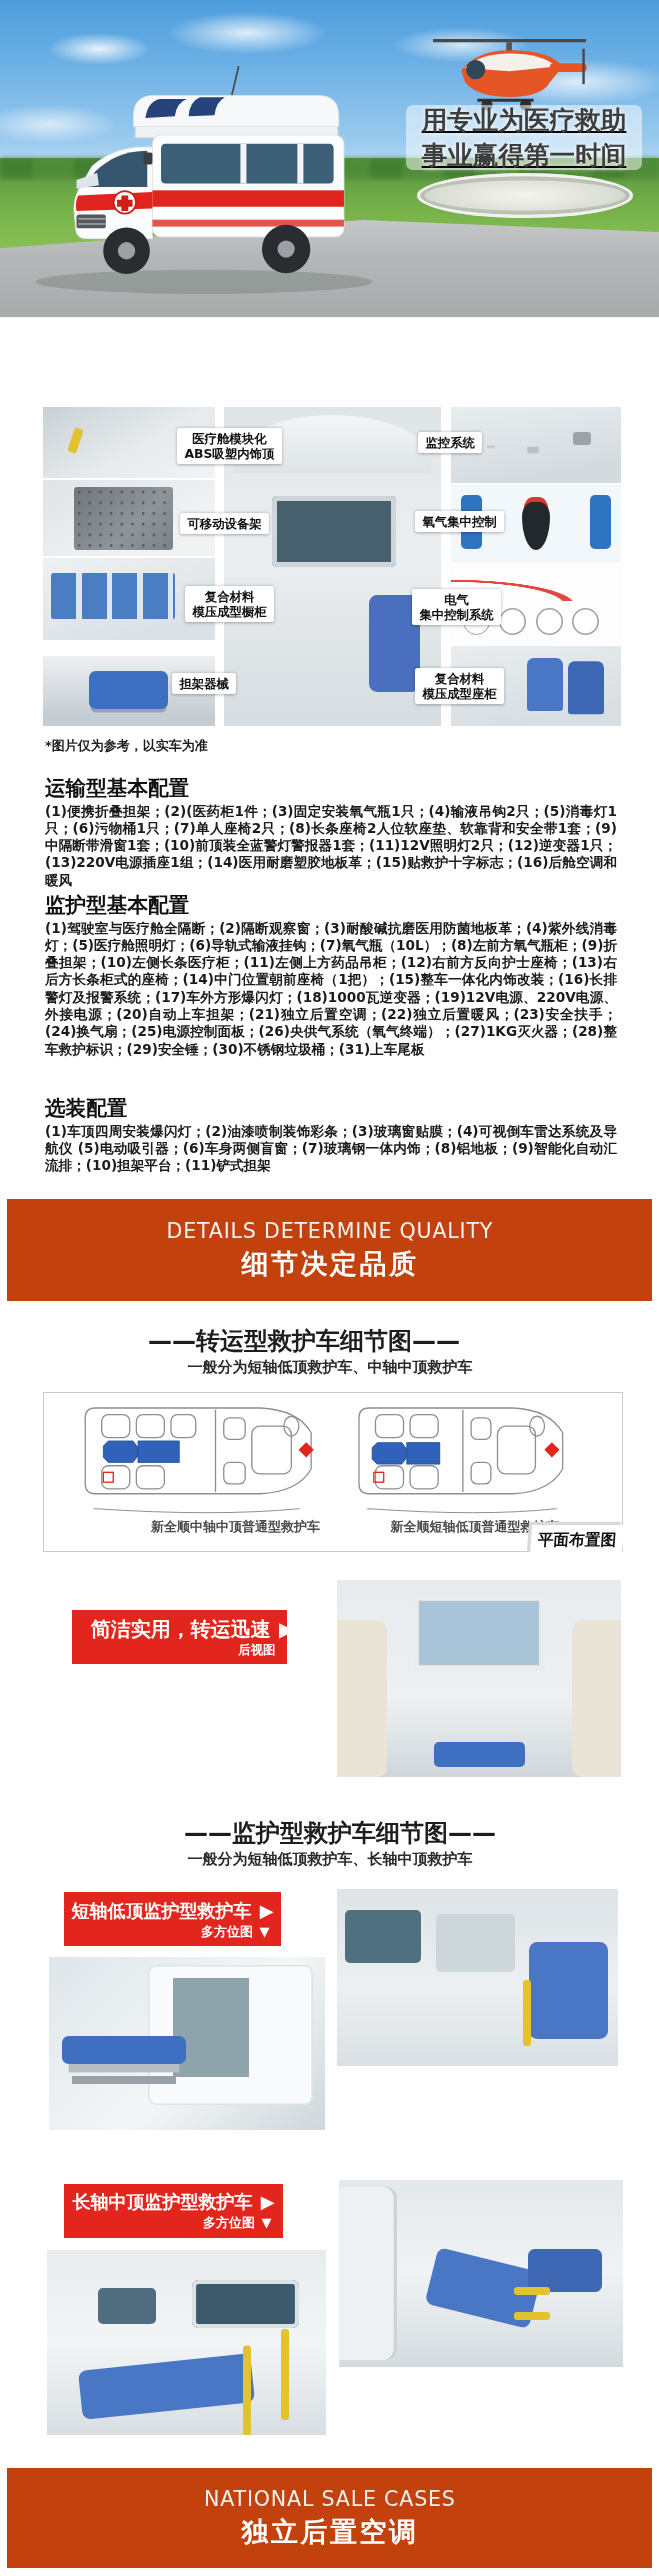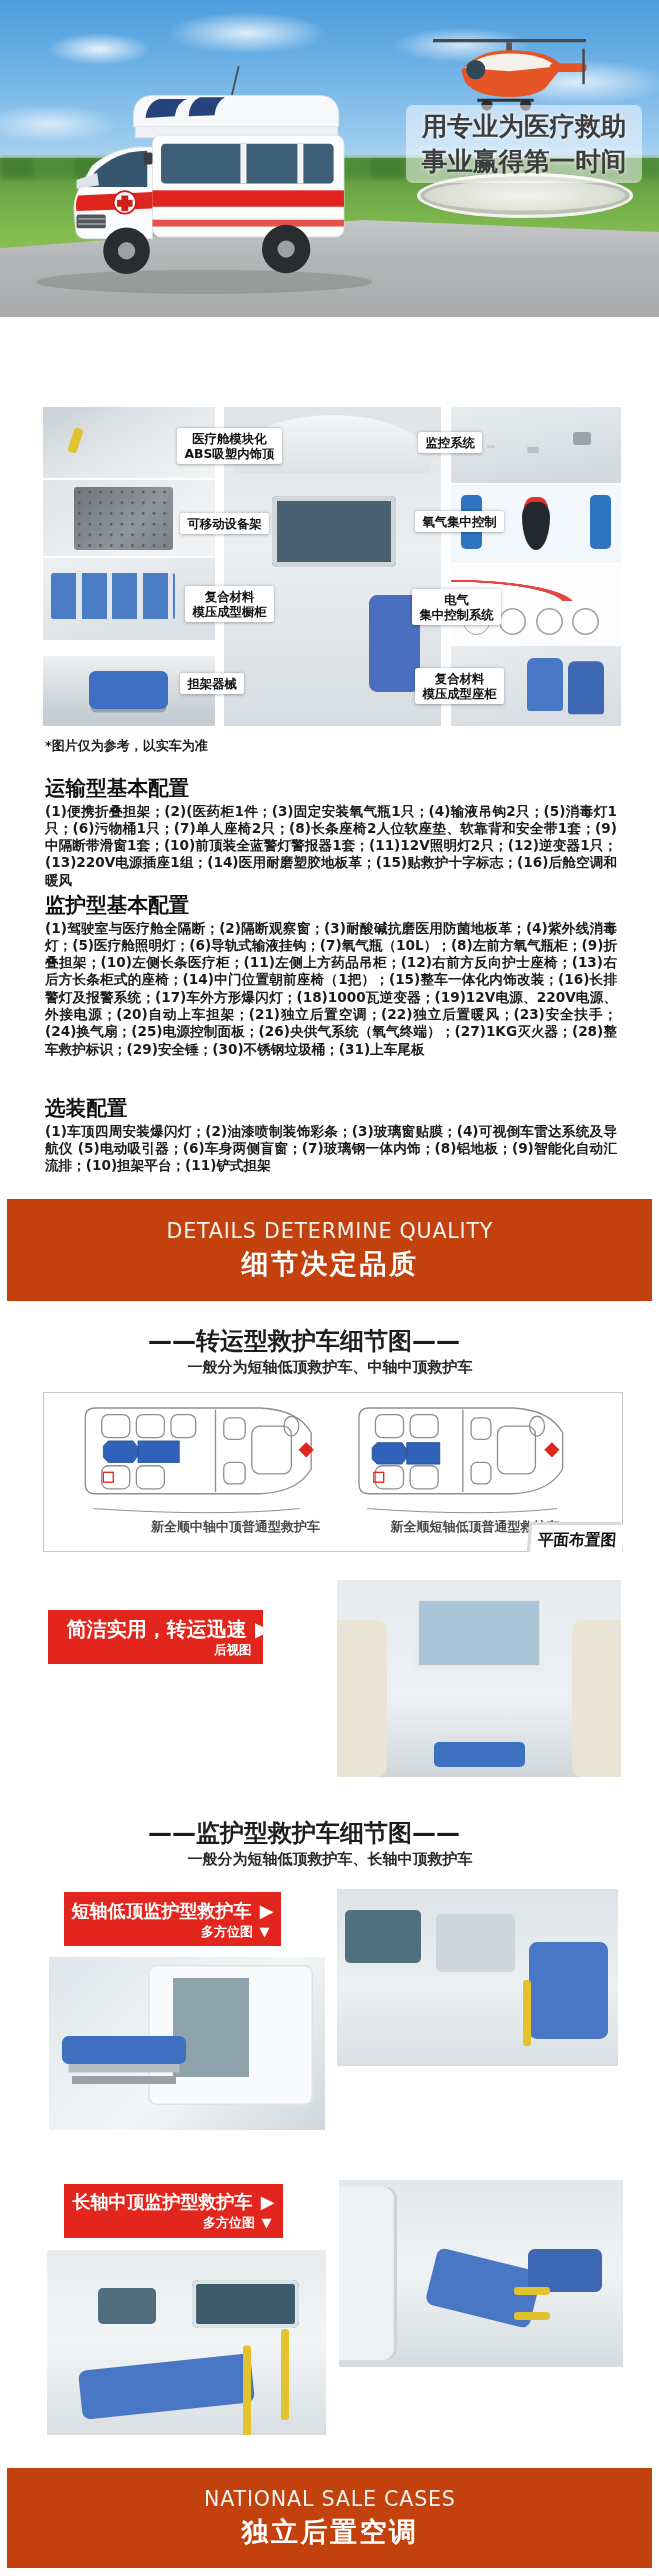--- a/index.html
+++ b/index.html
@@ -20,22 +20,22 @@
   #grass{left:0;top:158px;width:660px;height:99px;
     background:linear-gradient(180deg,#58923d 0%,#6ca845 35%,#7fb94f 70%,#8cc157 100%);}
   #treeline{left:0;top:158px;width:660px;height:21.4px;
     background:repeating-linear-gradient(90deg,#3f7a2f 0 33px,#4d8a37 33px 74px);filter:blur(2.5px);opacity:.8;}
   #road{left:0;top:216px;width:660px;height:101px;
     background:linear-gradient(180deg,#c6c8ca 0%,#b4b6b8 40%,#a8aaac 100%);
     clip-path:polygon(0 32%,55% 4%,100% 16%,100% 100%,0 100%);}
   #helipad{left:417px;top:173px;width:216px;height:45px;border-radius:50%;
     background:radial-gradient(ellipse at center,#f4f4ef 0%,#dcdfd6 55%,#c6cbbf 85%);
     box-shadow:inset 0 0 0 3.3px rgba(255,255,255,.8), inset 0 0 0 7.4px rgba(160,165,150,.5);}
-  #hero-slogan{left:406px;top:105px;width:236px;height:78px;border-radius:6.6px;
-    background:rgba(255,255,255,.5);display:flex;flex-direction:column;justify-content:center;align-items:center;}
+  #hero-slogan{left:406px;top:105px;width:236px;height:65px;border-radius:6.6px;
+    background:rgba(255,255,255,.5);display:flex;flex-direction:column;justify-content:center;align-items:center;text-decoration:underline;}
   #hero-slogan .ln{font-size:25.6px;font-weight:bold;color:#3d3d3d;line-height:35px;white-space:nowrap;
     text-shadow:0 0 5px rgba(255,255,255,.9);}
   #ambulance-svg{left:23px;top:48px;width:371px;height:264px;}
   #helicopter-svg{left:429px;top:25px;width:161px;height:99px;}
 
   
   #internal-banner{left:166px;top:318px;width:328px;height:67px;background:#e0211f;
     display:flex;flex-direction:column;align-items:center;justify-content:center;}
   #internal-banner .en{color:#fff;font-size:20px;letter-spacing:0.8px;line-height:25px;}
   #internal-banner .zh{color:#fff;font-size:25.6px;font-weight:bold;line-height:33px;letter-spacing:1.6px;}
@@ -90,21 +90,21 @@
   .pill{position:absolute;background:#fff;border-radius:2.5px;box-shadow:0 0.8px 3.3px rgba(0,0,0,.3);
     padding:2.5px 7.4px;text-align:center;}
   .pill span{display:block;font-size:12.4px;line-height:15.7px;font-weight:bold;color:#111;white-space:nowrap;}
   .pill span:empty{display:none;}
   .pill1{left:177px;top:428px;}
   .pill2{left:418px;top:432px;}
   .pill3{left:180px;top:513px;}
   .pill4{left:415px;top:511px;}
   .pill5{left:185px;top:586px;}
   .pill6{left:412px;top:589px;}
-  .pill7{left:180px;top:673px;}
+  .pill7{left:172px;top:673px;}
   .pill8{left:415px;top:668px;}
 
   
   #photo-note{left:45px;top:737px;font-size:13px;font-weight:bold;color:#1c1c1c;}
   .cfg-head{position:absolute;left:45px;font-size:20.6px;font-weight:bold;color:#111;}
   .cfg-body{position:absolute;left:45px;width:572px;font-size:13.6px;line-height:17.3px;font-weight:600;color:#1b1b1b;
     text-align:justify;}
   #cfg-head-1{top:757px;} #cfg-body-1{top:789px;}
   #cfg-head-2{top:874px;} #cfg-body-2{top:906px;}
   #cfg-head-3{top:1077px;} #cfg-body-3{top:1109px;}
@@ -114,39 +114,39 @@
     display:flex;flex-direction:column;align-items:center;justify-content:center;}
   #details-banner{top:1199px;height:102px;}
   #sale-banner{top:2468px;height:100px;}
   .dark-banner .en{color:#f2f2f2;font-size:20.6px;letter-spacing:0.8px;line-height:28px;}
   .dark-banner .zh{color:#fff;font-size:27px;font-weight:bold;letter-spacing:2.5px;line-height:38px;}
 
   
   .sec-title{position:absolute;left:0;width:608px;text-align:center;font-size:24px;font-weight:bold;color:#1d1d1d;}
   .sec-sub{position:absolute;left:0;width:660px;text-align:center;font-size:15px;font-weight:600;color:#2a2a2a;}
   #transfer-title{top:1325px;} #transfer-sub{top:1358px;}
-  #monitor-title{top:1817px;} #monitor-sub{top:1850px;}
+  #monitor-title{top:1817px;padding-left:36px;} #monitor-sub{top:1850px;}
 
   
   #floorplan{left:43px;top:1392px;width:578px;height:158px;border:0.8px solid #c8c8c8;background:#fff;}
   #floorplan svg{position:absolute;left:0;top:0;}
   .fp-caption{position:absolute;top:125px;font-size:13px;font-weight:bold;color:#4a4a4a;white-space:nowrap;}
   #fp-cap-left{left:80px;width:223px;text-align:center;}
   #fp-cap-right{left:328px;width:206px;text-align:center;}
   #plan-tag{left:531px;top:1525px;width:92px;height:30px;background:#fff;
     box-shadow:-3.3px -3.3px 0 0 #dadada;display:flex;align-items:center;justify-content:center;
     font-size:15.7px;font-weight:bold;color:#111;transform:skewX(-4deg);}
 
   
   .ribbon{position:absolute;background:#e3261d;color:#fff;}
   .ribbon .r1{display:flex;align-items:center;justify-content:center;gap:8.2px;font-weight:bold;white-space:nowrap;}
   .ribbon .r2{display:flex;align-items:center;justify-content:flex-end;gap:6.6px;font-weight:bold;
     padding-right:11.5px;white-space:nowrap;}
   .tri{font-style:normal;}
-  #ribbon-transfer{left:48px;top:1610px;width:215px;height:54px;padding-top:6.6px;box-sizing:border-box;padding-left:26px;}
+  #ribbon-transfer{left:72px;top:1610px;width:215px;height:54px;padding-top:6.6px;box-sizing:border-box;padding-left:26px;}
   #ribbon-transfer .r1{font-size:20px;line-height:25px;}
   #ribbon-transfer .r2{font-size:12.4px;line-height:16.5px;}
   #ribbon-short{left:64px;top:1892px;width:217px;height:54px;padding-top:6.6px;box-sizing:border-box;}
   #ribbon-short .r1,#ribbon-long .r1{font-size:18px;line-height:24px;}
   #ribbon-short .r2,#ribbon-long .r2{font-size:13px;line-height:18px;}
   #ribbon-long{left:64px;top:2184px;width:219px;height:54px;padding-top:5.8px;box-sizing:border-box;}
 
   
   .photo{position:absolute;overflow:hidden;}
   #photo-rear{left:337px;top:1580px;width:284px;height:197px;

